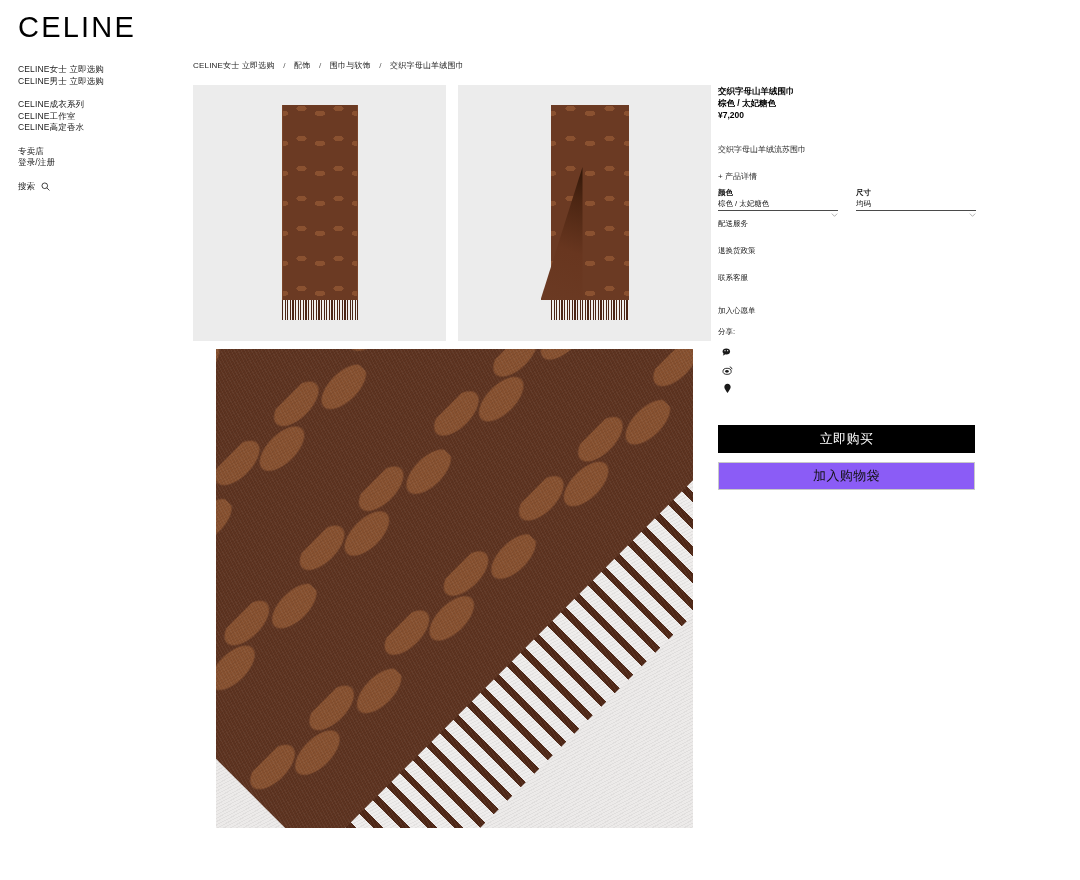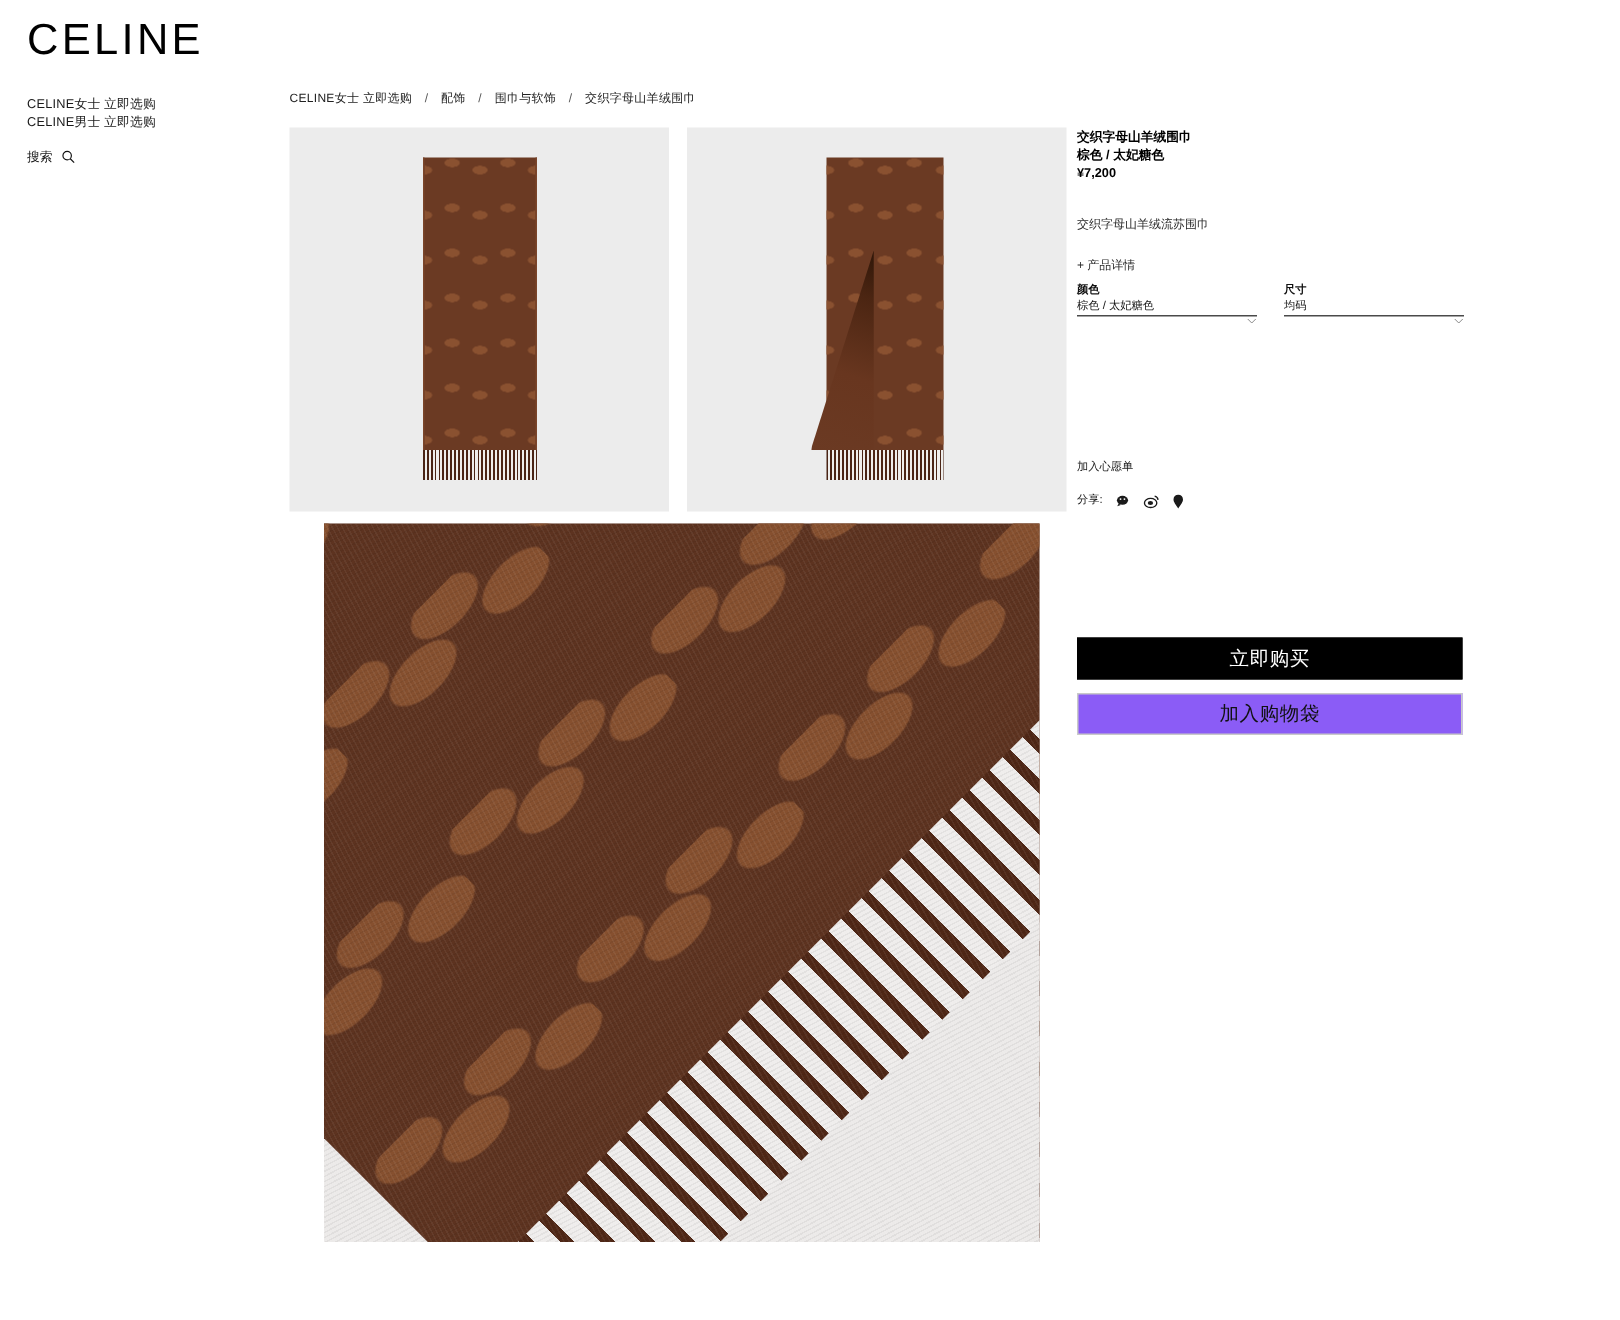--- a/index.html
+++ b/index.html
@@ -215,21 +215,21 @@
   .svc-link {
     font-size: 7.5px; line-height: 10px; color: #1a1a1a;
     margin-bottom: 17px; cursor: pointer;
   }
   .wishlist {
     position: absolute; left: 718px; top: 306px;
     font-size: 7.5px; line-height: 10px; color: #1a1a1a; cursor: pointer;
   }
   .share-row {
     position: absolute; left: 718px; top: 327px;
-    display: flex; align-items: center; gap: 7px;
+    display: flex; align-items: center; gap: 7px; flex-direction: column;
   }
   .share-label { font-size: 7.5px; line-height: 10px; color: #1a1a1a; margin-right: 2px; }
   .share-icon { width: 11px; height: 11px; cursor: pointer; display: block; }
 
   
   .btn {
     position: absolute;
     left: 718px;
     width: 257px;
     height: 28px;
@@ -247,21 +247,30 @@
 <div class="page">
 
   <div class="sidebar">
     <div class="logo">CELINE</div>
 
     <div class="nav-group">
       <div class="nav-item">CELINE女士 立即选购</div>
       <div class="nav-item">CELINE男士 立即选购</div>
     </div>
 
-
+    <div class="nav-group">
+      <div class="nav-item">CELINE成衣系列</div>
+      <div class="nav-item">CELINE工作室</div>
+      <div class="nav-item">CELINE高定香水</div>
+    </div>
+
+    <div class="nav-group">
+      <div class="nav-item">专卖店</div>
+      <div class="nav-item">登录/注册</div>
+    </div>
 
     <div class="search-row">
       <span>搜索</span>
       <span class="search-glyph">
         <svg viewBox="0 0 16 16" width="9" height="9" fill="none" stroke="#111" stroke-width="1.4">
           <circle cx="6.7" cy="6.7" r="5"></circle>
           <line x1="10.4" y1="10.4" x2="15" y2="15"></line>
         </svg>
       </span>
     </div>
@@ -326,20 +335,25 @@
         <span class="sel-value">均码</span>
         <span class="chev">
           <svg viewBox="0 0 10 6" width="7" height="4" fill="none" stroke="#8a8a8a" stroke-width="1">
             <polyline points="1,1 5,5 9,1"></polyline>
           </svg>
         </span>
       </div>
     </div>
   </div>
 
+  <div class="svc-links">
+    <div class="svc-link">配送服务</div>
+    <div class="svc-link">退换货政策</div>
+    <div class="svc-link">联系客服</div>
+  </div>
 
   <div class="wishlist">加入心愿单</div>
 
   <div class="share-row">
     <span class="share-label">分享:</span>
     <span class="share-icon">
       <svg viewBox="0 0 16 16" width="11" height="11">
         <ellipse cx="6.3" cy="6.6" rx="5.4" ry="4.3" fill="#1a1a1a"></ellipse>
         <polygon points="2.6,9.6 1.2,12.4 4.6,11.2" fill="#1a1a1a"></polygon>
         <circle cx="4.4" cy="5.4" r="0.9" fill="#fff"></circle>

